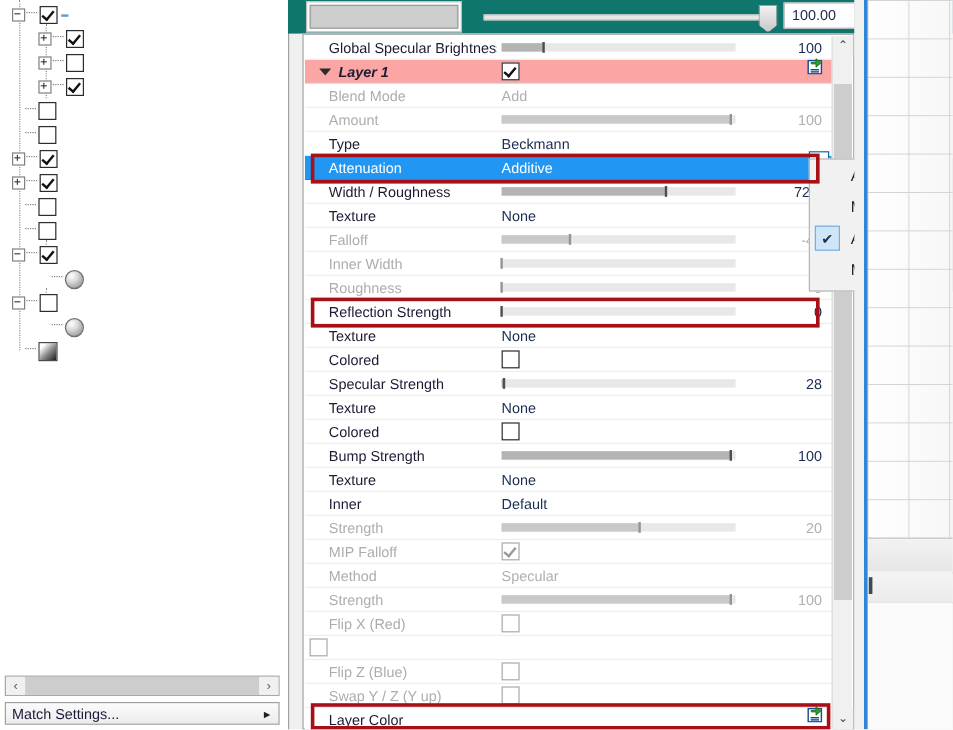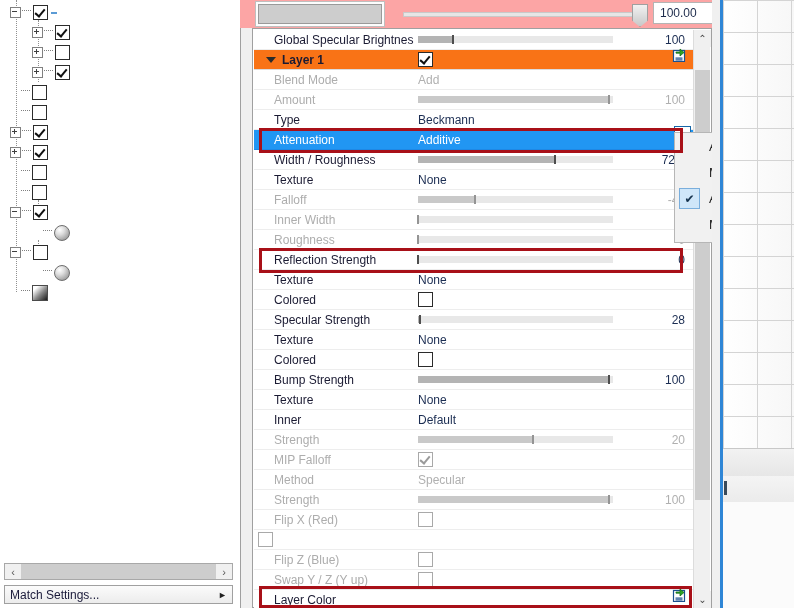--- a/index.html
+++ b/index.html
@@ -62,40 +62,40 @@
   .hscroll .thumb{flex:1;height:15px;background:#cdcdcd;}
 
   .match-bar{
     position:absolute;left:4px;top:585px;width:229px;height:19px;
     background:linear-gradient(#fbfbfb,#ececec);border:1px solid #a0a0a0;box-sizing:border-box;
     display:flex;align-items:center;padding:0 5px;font-size:12px;color:#1a1a3a;
   }
   .match-bar .car{margin-left:auto;font-size:9px;color:#202020;}
 
   
-  .topstrip{position:absolute;left:240px;top:0;width:554px;height:28px;background:#fca5a5;}
+  .topstrip{position:absolute;left:240px;top:0;width:554px;height:28px;background:#0f766e;}
   .swatch-wrap{position:absolute;left:15px;top:1px;width:130px;height:26px;background:#fdfdfd;border:1px solid #bfbfbf;box-sizing:border-box;padding:2px;}
   .swatch{width:100%;height:100%;background:#cdcdcd;border:1px solid #9a9a9a;box-sizing:border-box;}
   .tslider{position:absolute;left:163px;top:12px;width:240px;height:5px;background:#e6e6e6;border:1px solid #c9c9c9;box-sizing:border-box;}
   .thandle{position:absolute;left:392px;top:4px;width:14px;height:21px;background:linear-gradient(#f2f2f2,#c8c8c8);border:1px solid #a0a0a0;
     clip-path:polygon(0 0,100% 0,100% 72%,50% 100%,0 72%);}
   .numbox{position:absolute;left:413px;top:2px;width:60px;height:22px;background:#ffffff;border:1px solid #b4b4b4;box-sizing:border-box;
     display:flex;align-items:center;padding-left:6px;color:#1c2a4a;font-size:12px;}
 
   
   .prop-panel{
     position:absolute;left:252px;top:28px;width:460px;height:580px;
     background:#ffffff;border:1px solid #a0a0a0;box-sizing:border-box;
   }
   .prop-list{position:absolute;left:1px;top:1px;width:441px;height:578px;overflow:hidden;background:#fff;}
   .prow{
     position:relative;height:20px;box-sizing:border-box;border-bottom:1px solid #ededed;
     display:flex;align-items:center;background:#ffffff;
   }
-  .prow.header{background:#f97316;border-bottom:1px solid #dcdcdc;}
+  .prow.header{background:#fca5a5;border-bottom:1px solid #dcdcdc;font-style:italic;}
   .prow.sel{background:#2196f3;border-bottom:1px solid #1e88e5;}
   .pname{width:160px;padding-left:20px;box-sizing:border-box;font-size:12px;color:#1b1b33;white-space:nowrap;overflow:hidden;}
   .prow.header .pname{padding-left:10px;font-weight:bold;}
   .pname.dim{color:#adadad;}
   .prow.sel .pname{color:#ffffff;}
   .pval{flex:1;position:relative;height:32px;display:flex;align-items:center;font-size:12px;color:#1b2d52;}
   .pval.dim{color:#b0b0b0;}
   .prow.sel .pval{color:#ffffff;}
   .ptext{padding-left:4px;}
   .bar{position:relative;width:195px;height:7px;background:#e8e8e8;margin-left:4px;}

